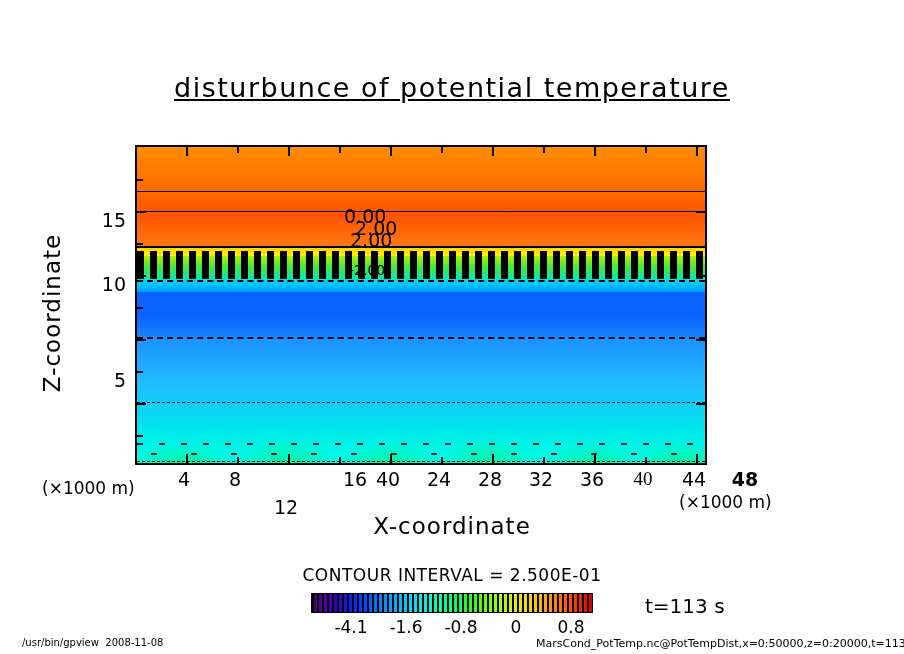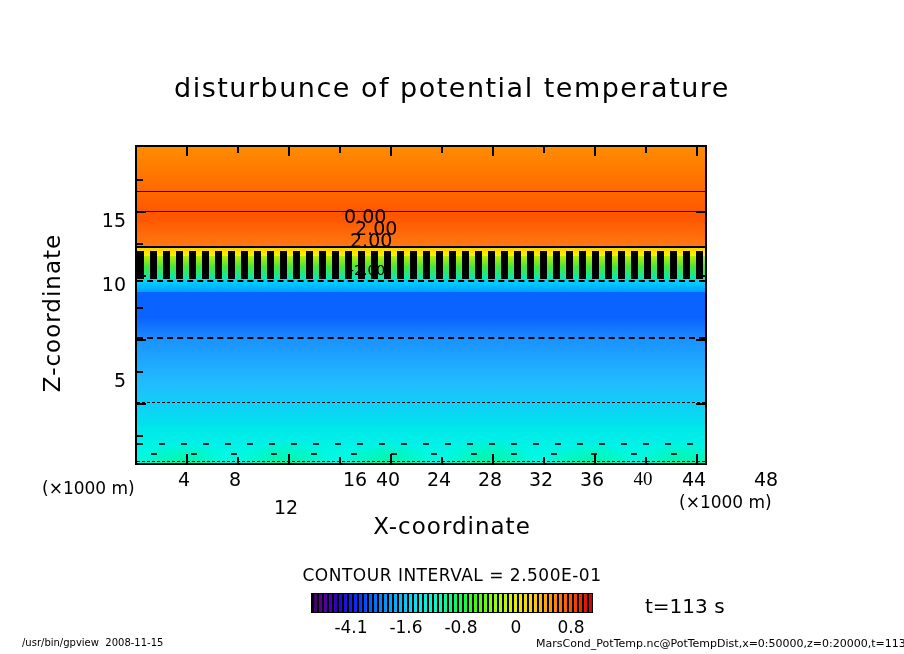--- a/index.html
+++ b/index.html
@@ -1,21 +1,21 @@
 <!DOCTYPE html>
 <html><head>
 <meta charset="utf-8">
 <style>
   html,body{margin:0;padding:0;background:#ffffff;}
   body{width:904px;height:654px;position:relative;overflow:hidden;
        font-family:"DejaVu Sans",sans-serif;color:#000;}
 
   .txt{position:absolute;white-space:pre;}
 
-  #title{left:0;right:0;top:72px;text-align:center;font-size:27px;letter-spacing:1.5px;}
+  #title{left:0;right:0;top:72px;text-align:center;font-size:27px;letter-spacing:1.5px;text-decoration:underline;}
 
   
   #plot{position:absolute;left:135px;top:145px;width:572px;height:320px;
         border:2px solid #000;box-sizing:border-box;overflow:hidden;}
   #field{position:absolute;inset:0;}
 
   .band{position:absolute;left:0;width:100%;}
 
   
   .cline{position:absolute;left:0;width:100%;height:0;border-top:2px solid #000;}
@@ -160,21 +160,21 @@
 <div class="xlab" style="left:205px;">8</div>
 <div class="xlab" style="left:256px;margin-top:28px;">12</div>
 <div class="xlab" style="left:325px;">16</div>
 <div class="xlab" style="left:358px;">40</div>
 <div class="xlab" style="left:409px;">24</div>
 <div class="xlab" style="left:460px;">28</div>
 <div class="xlab" style="left:511px;">32</div>
 <div class="xlab" style="left:562px;">36</div>
 <div class="xlab" style="left:613px;font-family:Liberation Serif, serif;">40</div>
 <div class="xlab" style="left:664px;">44</div>
-<div class="xlab" style="left:736px;">48</div>
+<div class="xlab" style="left:715px;font-weight:bold;">48</div>
 
 <div class="ylab" style="top:369px;">5</div>
 <div class="ylab" style="top:273px;">10</div>
 <div class="ylab" style="top:209px;">15</div>
 
 <div class="txt" id="ytitle">Z-coordinate</div>
 <div class="txt" id="xtitle">X-coordinate</div>
 
 <div class="txt" id="unit-left">(×1000 m)</div>
 <div class="txt" id="unit-right">(×1000 m)</div>
@@ -191,14 +191,14 @@
 </div>
 
 <div class="cbt" style="left:326px;">-4.1</div>
 <div class="cbt" style="left:381px;">-1.6</div>
 <div class="cbt" style="left:436px;">-0.8</div>
 <div class="cbt" style="left:491px;">0</div>
 <div class="cbt" style="left:546px;">0.8</div>
 
 <div class="txt" id="tlabel">t=113 s</div>
 
-<div class="txt" id="foot-left">/usr/bin/gpview  2008-11-15</div>
+<div class="txt" id="foot-left">/usr/bin/gpview  2008-11-08</div>
 <div class="txt" id="foot-right">MarsCond_PotTemp.nc@PotTempDist,x=0:50000,z=0:20000,t=113</div>
 
 </body></html>

